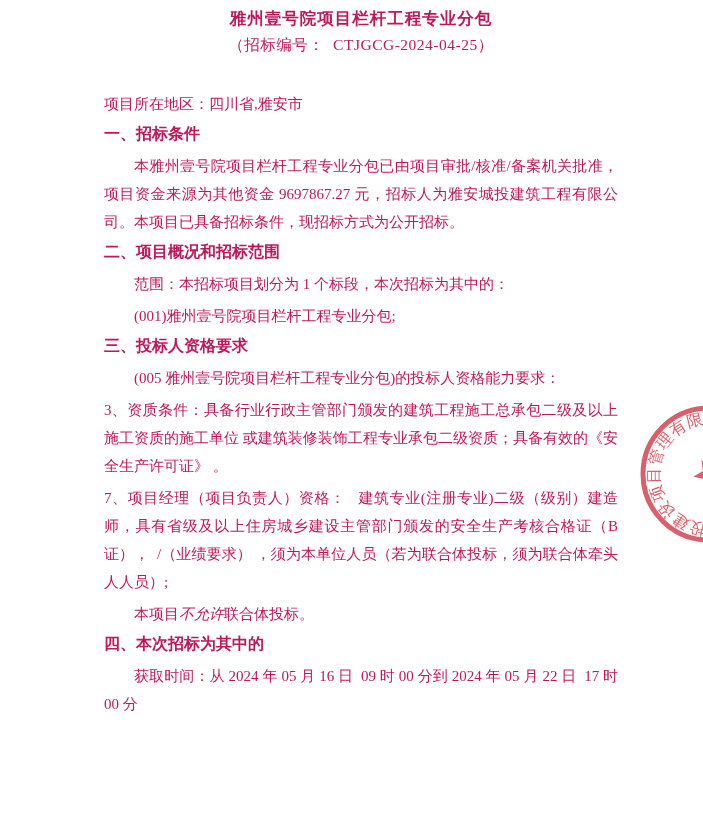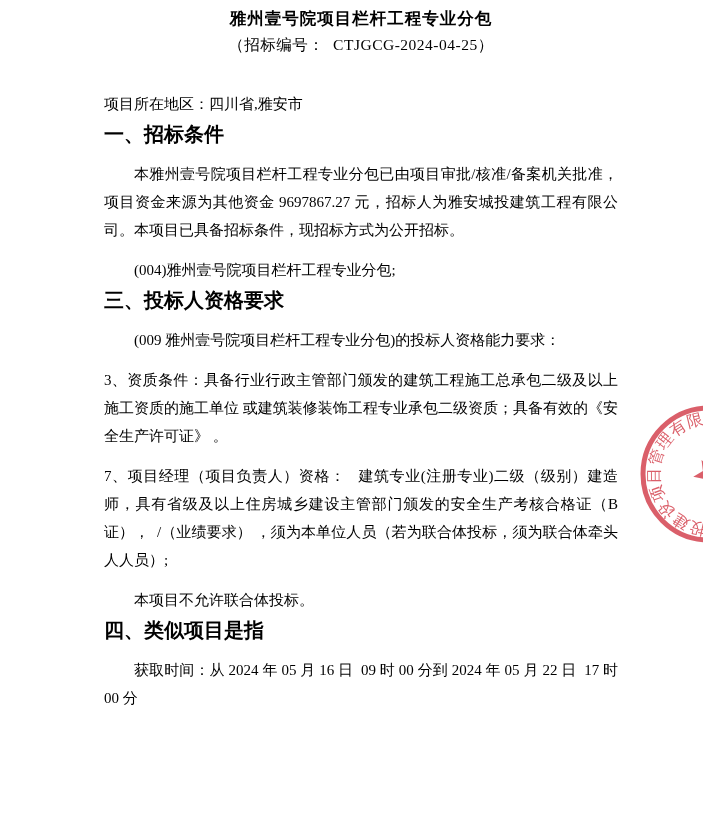--- a/index.html
+++ b/index.html
@@ -2,48 +2,48 @@
 <html><head>
 <meta charset="utf-8">
 <style>
   html,body{margin:0;padding:0;background:#ffffff;}
   .page{
     position:relative;
     width:703px;height:736px;
     background:#ffffff;
     overflow:hidden;
     font-family:"Liberation Serif","DejaVu Serif",serif;
-    color:#000000;
+    color:#be185d;
   }
   .doc{
     position:absolute;
     left:104px;top:6px;
     width:514px;
     font-size:15px;
     line-height:28px;
     text-align:justify;
   }
   .title-block{text-align:center;margin-bottom:32px;}
   .doc-title{
     font-size:16.5px;font-weight:bold;line-height:26px;
     letter-spacing:1px;text-align:center;
   }
   .doc-subtitle{
     font-size:15.5px;line-height:26px;text-align:center;
     letter-spacing:0.5px;white-space:pre-wrap;
   }
   .loc{margin:0 0 2px 0;}
   h2.sec{
-    font-size:20px;font-weight:bold;
+    font-size:16px;font-weight:bold;
     line-height:28px;margin:2px 0;
     text-align:left;
   }
-  p.body{margin:12px 0 0 0;white-space:pre-wrap;}
+  p.body{margin:4px 0 0 0;white-space:pre-wrap;}
   p.ind{text-indent:2em;}
-  .it{}
+  .it{font-style:italic;}
   .seal{
     position:absolute;
     left:624px;top:389px;
     width:170px;height:170px;
     opacity:0.88;
     pointer-events:none;
   }
 </style>
 </head>
 <body>
@@ -55,29 +55,31 @@
     <div class="title-block">
       <div class="doc-title">雅州壹号院项目栏杆工程专业分包</div>
       <div class="doc-subtitle">（招标编号：  CTJGCG-2024-04-25）</div>
     </div>
 
     <p class="body loc">项目所在地区：四川省,雅安市</p>
 
     <h2 class="sec">一、招标条件</h2>
     <p class="body ind">本雅州壹号院项目栏杆工程专业分包已由项目审批/核准/备案机关批准，项目资金来源为其他资金 9697867.27 元，招标人为雅安城投建筑工程有限公司。本项目已具备招标条件，现招标方式为公开招标。</p>
 
-    <p class="body ind">(004)雅州壹号院项目栏杆工程专业分包;</p>
+    <h2 class="sec">二、项目概况和招标范围</h2>
+    <p class="body ind">范围：本招标项目划分为 1 个标段，本次招标为其中的：</p>
+    <p class="body ind">(001)雅州壹号院项目栏杆工程专业分包;</p>
 
     <h2 class="sec">三、投标人资格要求</h2>
-    <p class="body ind">(009 雅州壹号院项目栏杆工程专业分包)的投标人资格能力要求：</p>
+    <p class="body ind">(005 雅州壹号院项目栏杆工程专业分包)的投标人资格能力要求：</p>
     <p class="body">3、资质条件：具备行业行政主管部门颁发的建筑工程施工总承包二级及以上施工资质的施工单位 或建筑装修装饰工程专业承包二级资质；具备有效的《安全生产许可证》 。</p>
     <p class="body">7、项目经理（项目负责人）资格：   建筑专业(注册专业)二级（级别）建造师，具有省级及以上住房城乡建设主管部门颁发的安全生产考核合格证（B 证），  /（业绩要求） ，须为本单位人员（若为联合体投标，须为联合体牵头人人员）;</p>
     <p class="body ind"><span>本项目</span><span class="it">不允许</span><span>联合体投标。</span></p>
 
-    <h2 class="sec">四、类似项目是指</h2>
+    <h2 class="sec">四、本次招标为其中的</h2>
     <p class="body ind">获取时间：从 2024 年 05 月 16 日  09 时 00 分到 2024 年 05 月 22 日  17 时 00 分</p>
 
   </div>
 
   <svg class="seal" viewBox="0 0 170 170" xmlns="http://www.w3.org/2000/svg">
     <circle class="seal-ring" cx="85" cy="85" r="66" fill="none" stroke="#d64a56" stroke-width="5"></circle>
     <g transform="rotate(-100 85 85)">
       <path id="sealTextPath" d="M 49.6,120.4 A 50,50 0 1,1 120.4,120.4" fill="none"></path>
       <text class="seal-ink" font-size="16" font-family="'Liberation Serif','DejaVu Serif',serif" fill="#d64a56" letter-spacing="2">
         <textPath href="#sealTextPath" textLength="235">雅安城投建设项目管理有限公司</textPath>

